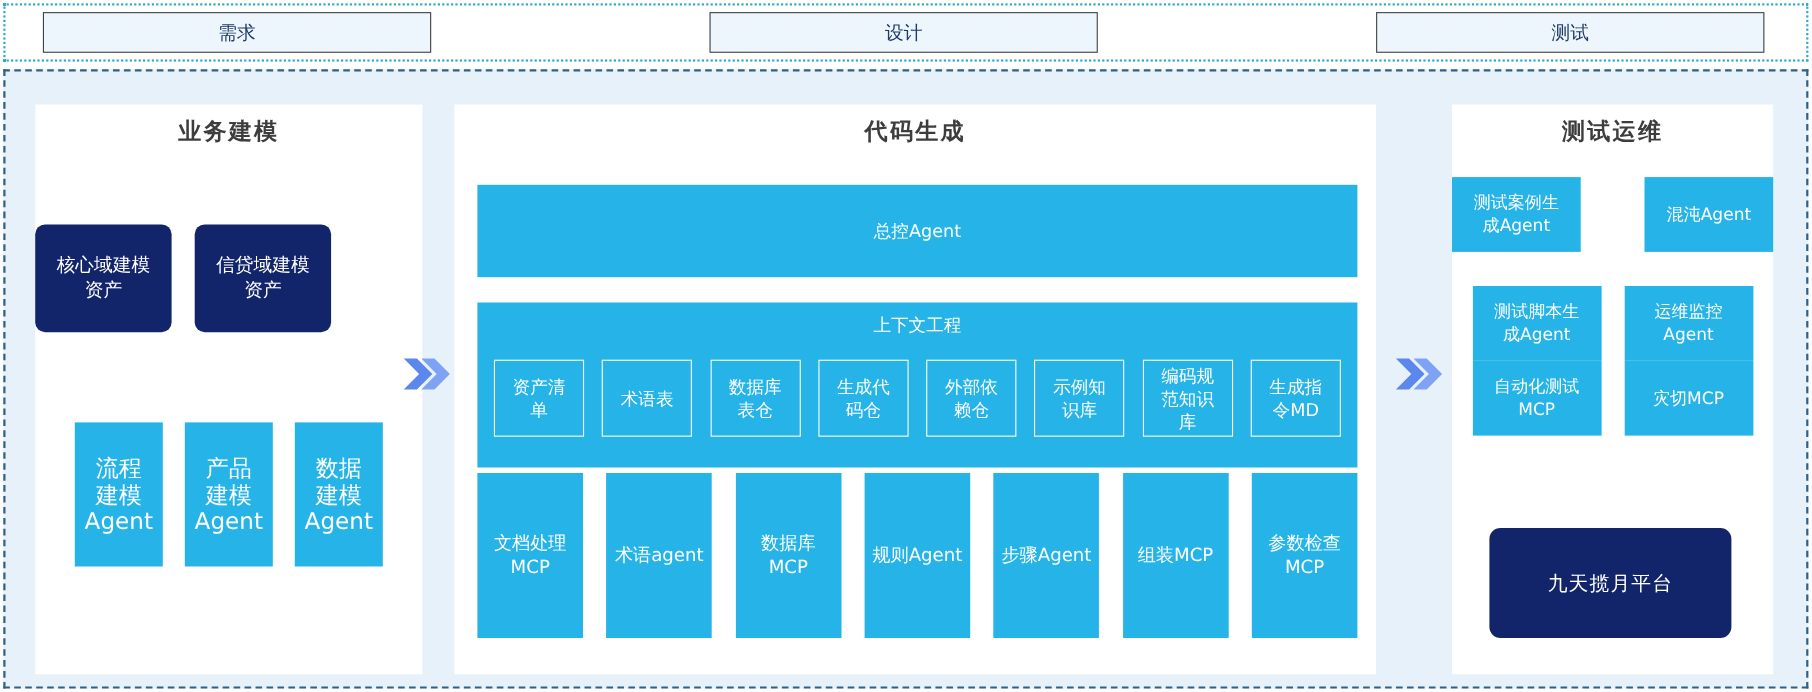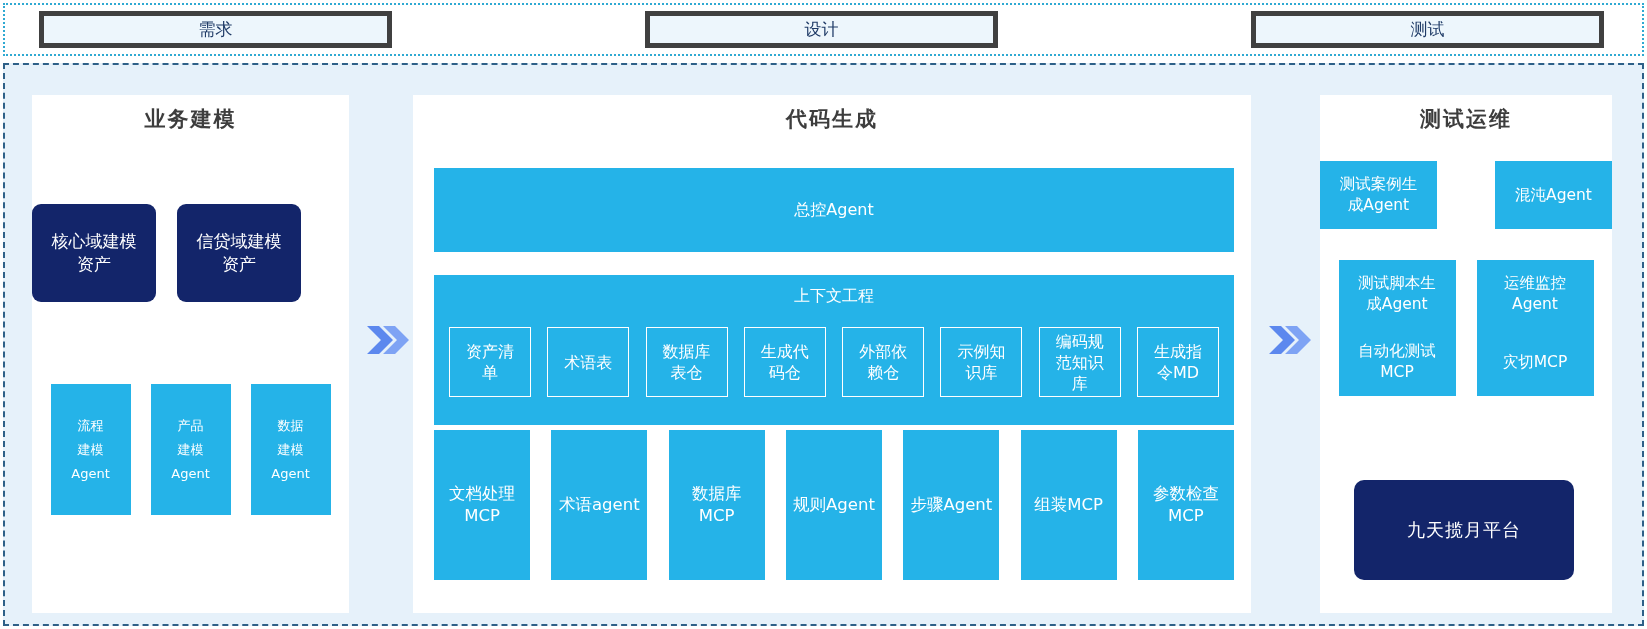--- a/index.html
+++ b/index.html
@@ -5,48 +5,48 @@
   * { margin:0; padding:0; box-sizing:border-box; }
   html,body { width:1647px; height:629px; background:#ffffff;
     font-family:"DejaVu Sans","Liberation Sans",sans-serif; }
   #stage { position:relative; width:1647px; height:629px; overflow:hidden; }
 
   
   #top-band { position:absolute; left:3px; top:3px; width:1641px; height:53px;
     border:2px dotted #2fa9d2; background:#ffffff;
     display:flex; align-items:center; justify-content:space-between;
     padding:0 38px 0 34px; }
-  .phase { width:353px; height:37px; background:#edf6fc; border:5px solid #404040;
+  .phase { width:353px; height:37px; background:#edf6fc; border:1px solid #404040;
     color:#1e3a66; font-size:17px; font-weight:500;
     display:flex; align-items:center; justify-content:center; }
 
   
   #main-band { position:absolute; left:3px; top:63px; width:1641px; height:563px;
     border:2px dashed #2e6088; background:#e6f1fa; }
 
   .panel { position:absolute; top:30px; height:518px; background:#ffffff; }
-  #left-panel  { left:27px;   width:317px; }
+  #left-panel  { left:27px;   width:352px; }
   #mid-panel   { left:408px;  width:838px; }
   #right-panel { left:1315px; width:292px; }
 
   .panel-title { position:absolute; top:10px; left:0; right:0; text-align:center;
     font-size:21px; font-weight:bold; color:#3d3d3d; letter-spacing:2px; }
 
   .box { display:flex; align-items:center; justify-content:center; text-align:center;
     color:#ffffff; white-space:pre-line; }
   .cyan { background:#25b3e8; }
   .navy { background:#13256a; border-radius:9px; }
 
   
   #navy-row { position:absolute; top:109px; left:0; right:0;
     display:flex; justify-content:flex-start; gap:21px; }
   #navy-row .box { width:124px; height:98px; font-size:17px; line-height:23px; padding:0 10px; }
   #cyan-row { position:absolute; top:289px; left:0; right:0;
     display:flex; justify-content:center; gap:20px; }
-  #cyan-row .box { width:80px; height:131px; font-size:13px; line-height:24px; }
+  #cyan-row .box { width:80px; height:131px; font-size:21px; line-height:24px; }
 
   
   #master-bar { position:absolute; left:21px; top:73px; width:800px; height:84px;
     font-size:16px; }
   #ctx-block { position:absolute; left:21px; top:180px; width:800px; height:150px;
     background:#25b3e8; }
   #ctx-title { position:absolute; top:11px; left:0; right:0; text-align:center;
     color:#ffffff; font-size:16px; }
   #ctx-items { position:absolute; top:52px; left:15px; right:15px;
     display:flex; justify-content:space-between; }

